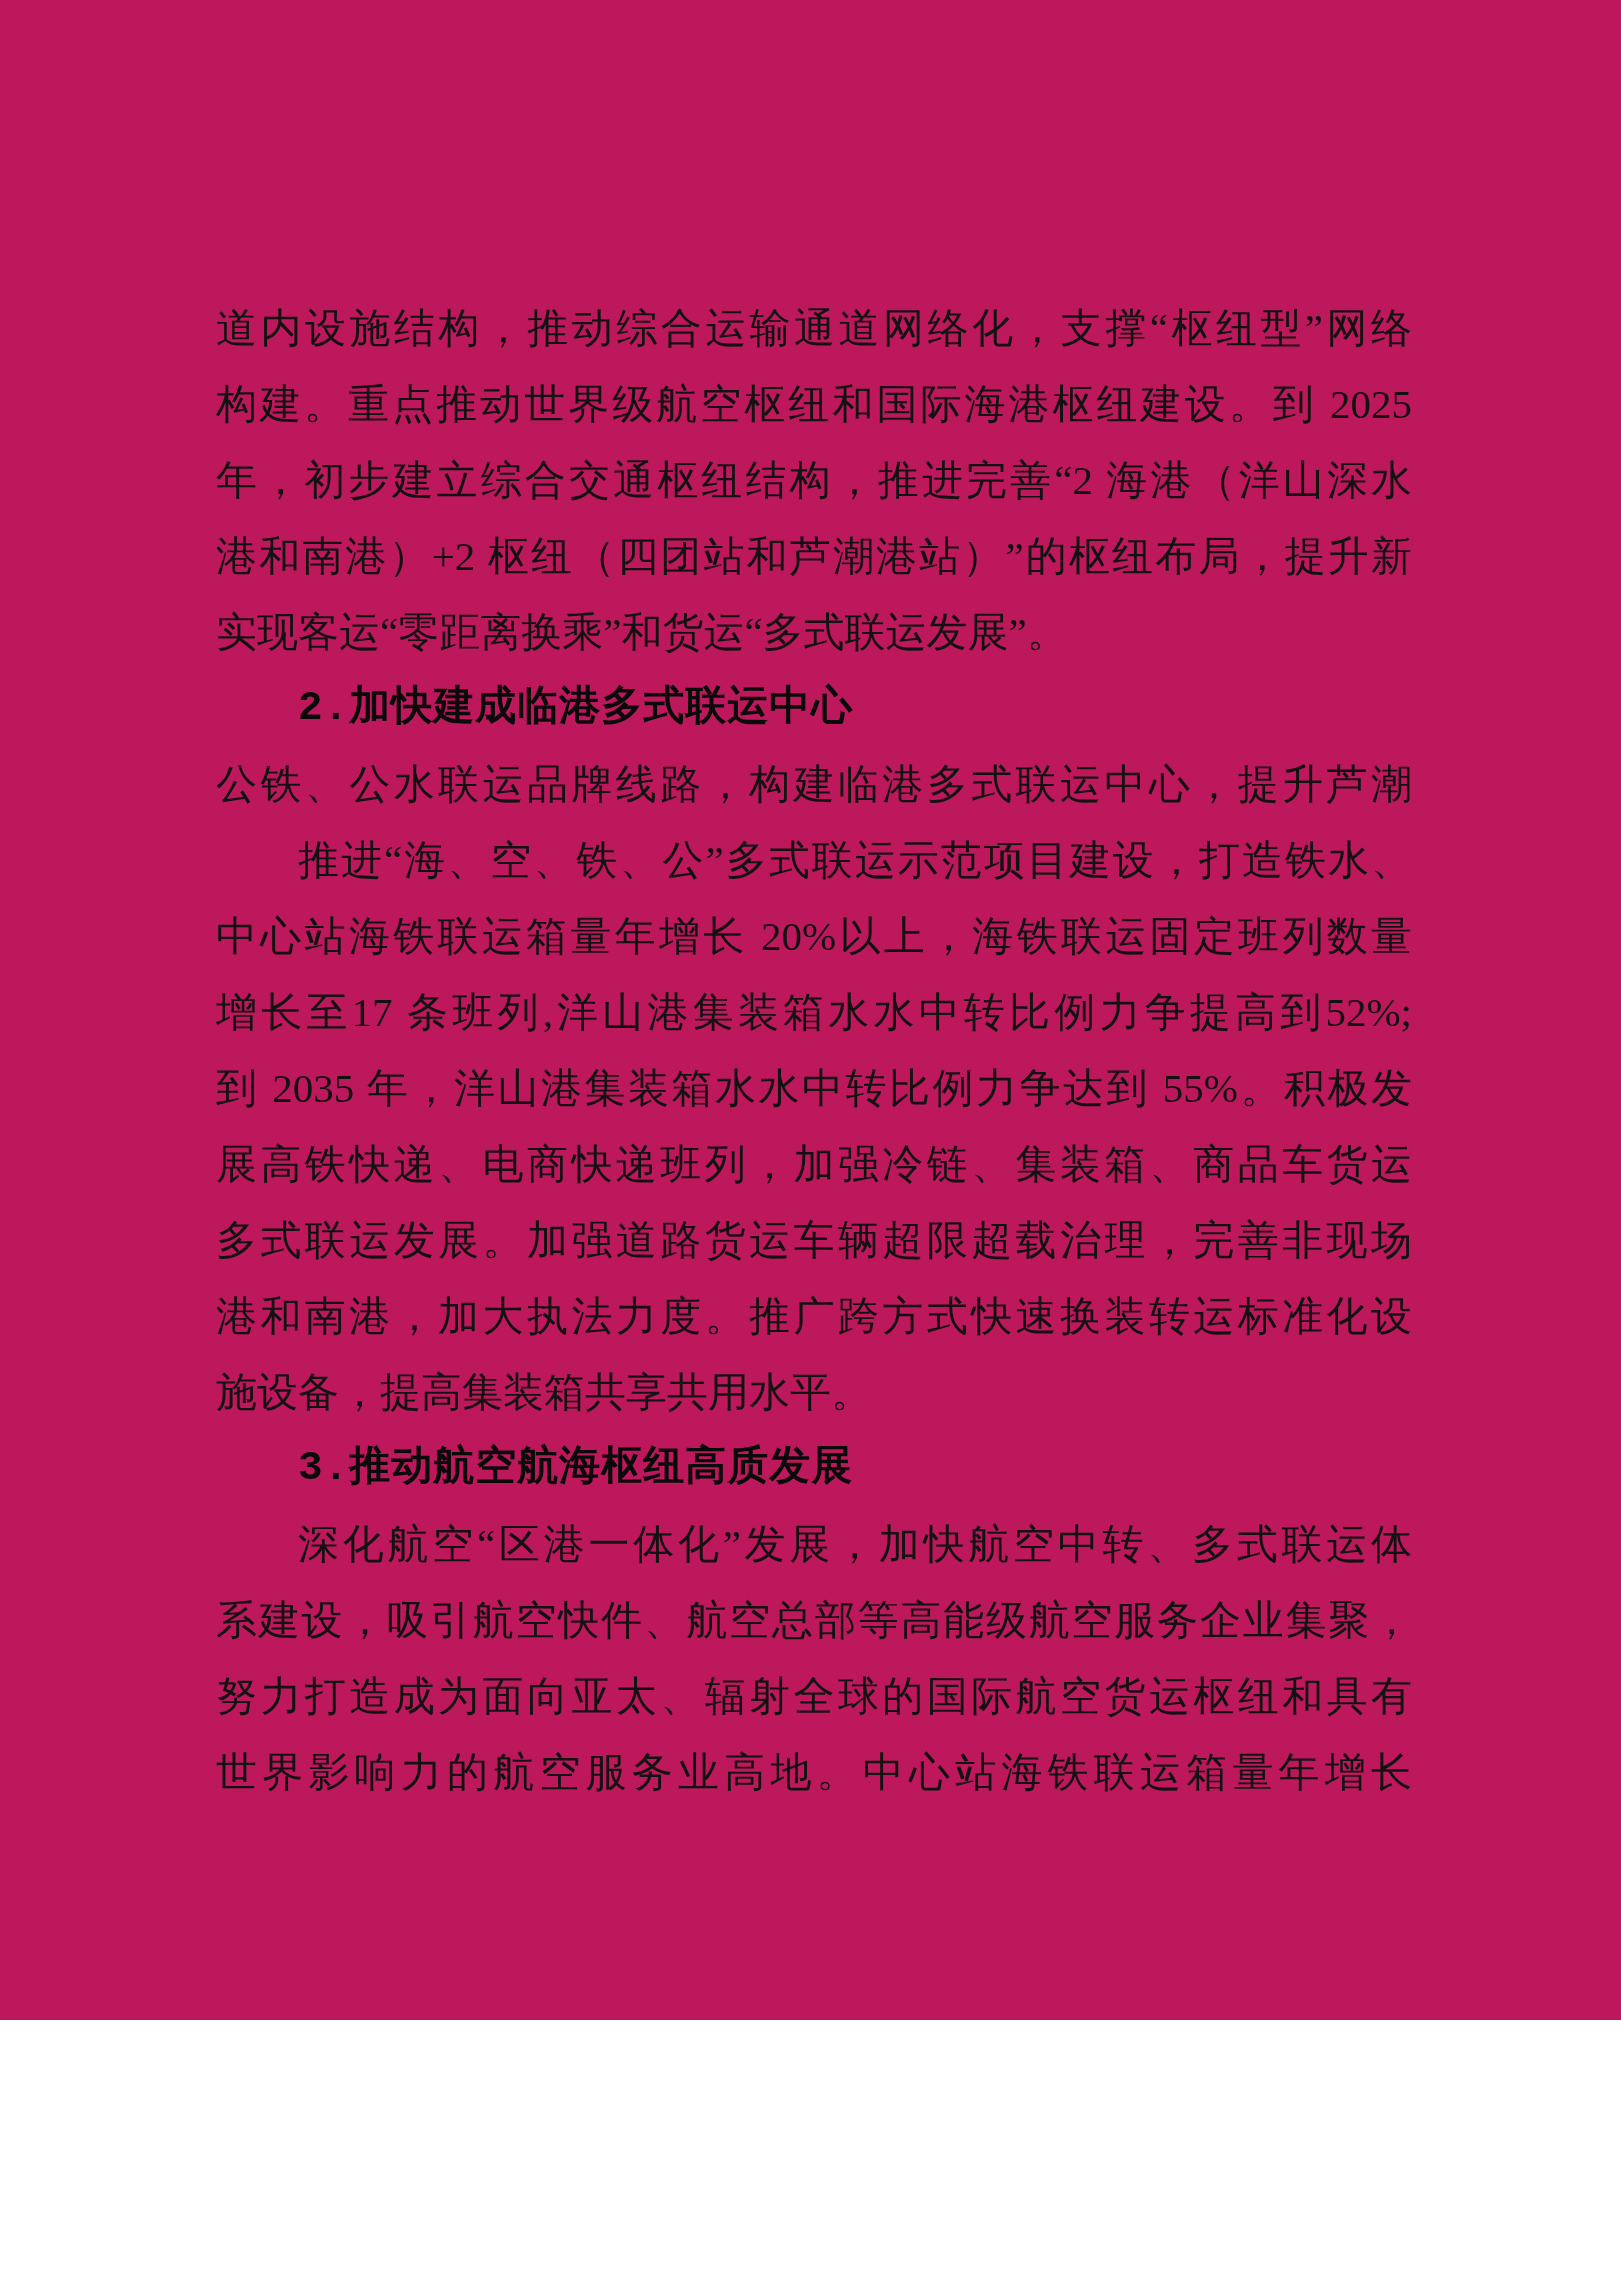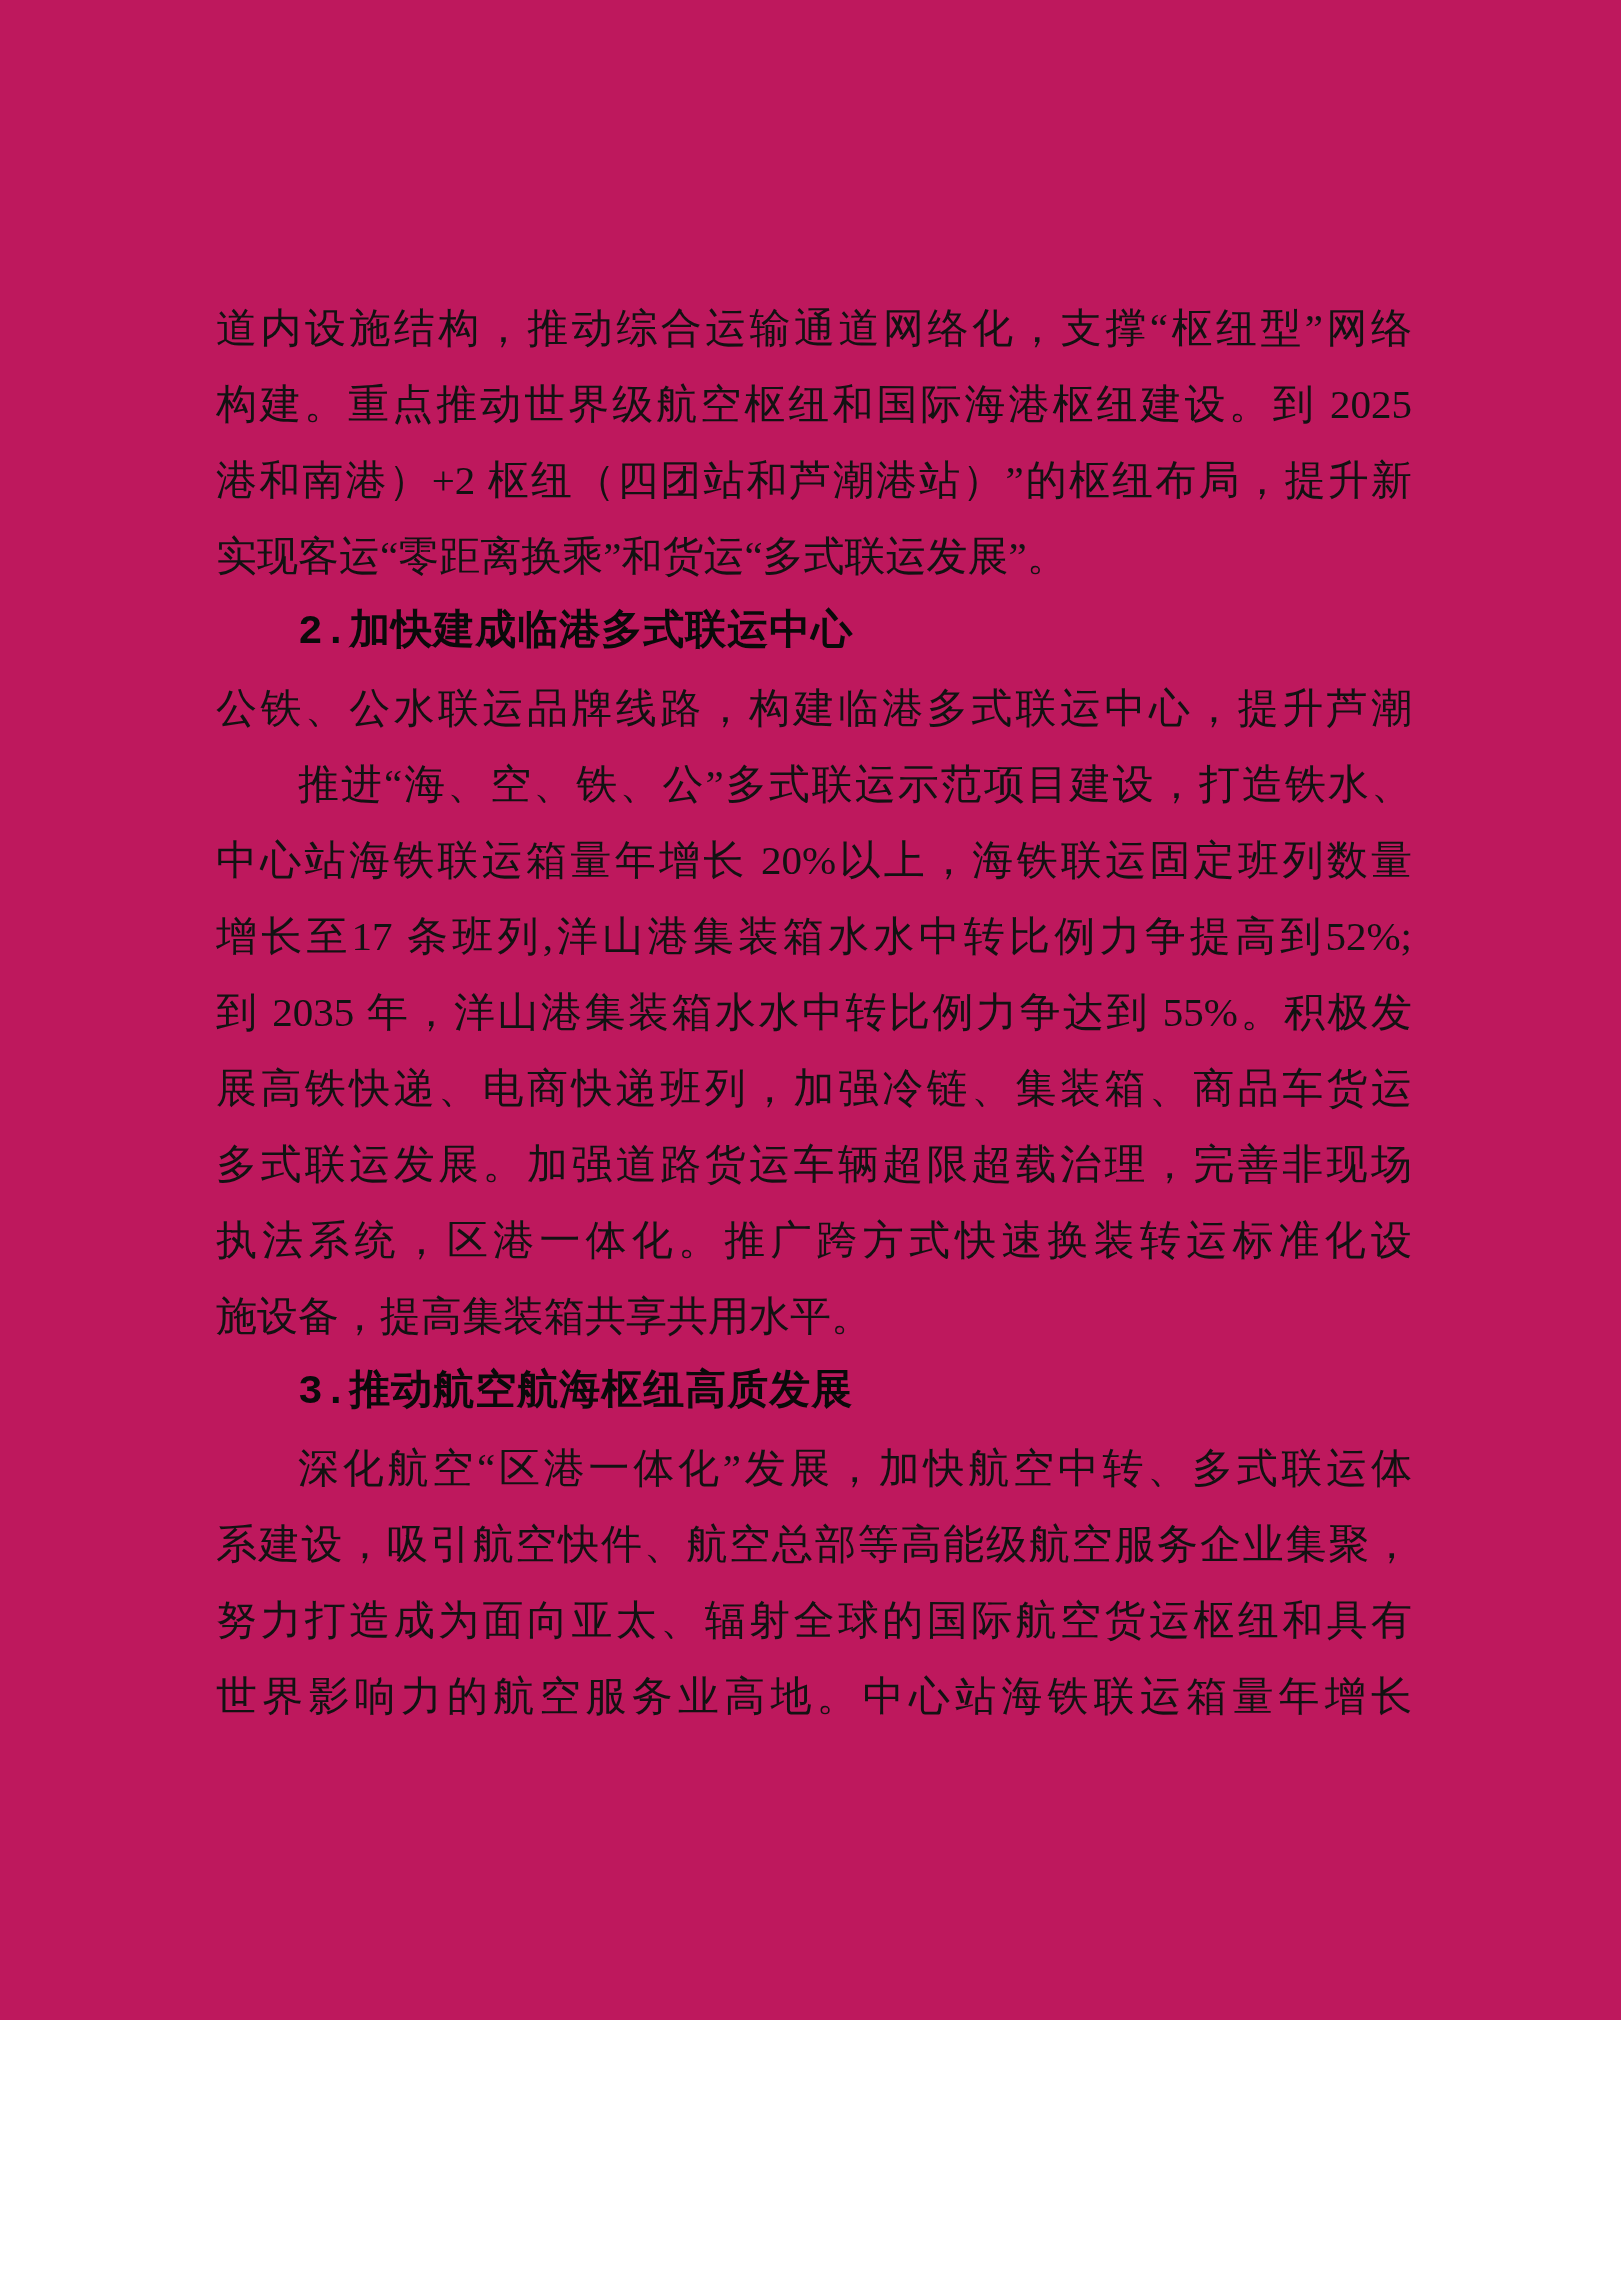--- a/index.html
+++ b/index.html
@@ -60,31 +60,32 @@
     font-family: "Liberation Serif", "DejaVu Serif", serif;
   }
 </style>
 </head>
 <body>
 
 <div class="page">
   <div class="text-block" id="text-block">
       <div class="line">道内设施结构，推动综合运输通道网络化，支撑“枢纽型”网络</div>
       <div class="line">构建。重点推动世界级航空枢纽和国际海港枢纽建设。到 2025</div>
+      <div class="line">年，初步建立综合交通枢纽结构，推进完善“2 海港（洋山深水</div>
       <div class="line">港和南港）+2 枢纽（四团站和芦潮港站）”的枢纽布局，提升新</div>
       <div class="line left">实现客运“零距离换乘”和货运“多式联运发展”。</div>
       <div class="line heading">2.加快建成临港多式联运中心</div>
       <div class="line">公铁、公水联运品牌线路，构建临港多式联运中心，提升芦潮</div>
       <div class="line indent">推进“海、空、铁、公”多式联运示范项目建设，打造铁水、</div>
       <div class="line">中心站海铁联运箱量年增长 20%以上，海铁联运固定班列数量</div>
       <div class="line">增长至17 条班列,洋山港集装箱水水中转比例力争提高到52%;</div>
       <div class="line">到 2035 年，洋山港集装箱水水中转比例力争达到 55%。积极发</div>
       <div class="line">展高铁快递、电商快递班列，加强冷链、集装箱、商品车货运</div>
       <div class="line">多式联运发展。加强道路货运车辆超限超载治理，完善非现场</div>
-      <div class="line">执法系统，区港一体化。推广跨方式快速换装转运标准化设</div>
+      <div class="line">港和南港，加大执法力度。推广跨方式快速换装转运标准化设</div>
       <div class="line left">施设备，提高集装箱共享共用水平。</div>
       <div class="line heading">3.推动航空航海枢纽高质发展</div>
       <div class="line indent">深化航空“区港一体化”发展，加快航空中转、多式联运体</div>
       <div class="line">系建设，吸引航空快件、航空总部等高能级航空服务企业集聚，</div>
       <div class="line">努力打造成为面向亚太、辐射全球的国际航空货运枢纽和具有</div>
       <div class="line">世界影响力的航空服务业高地。中心站海铁联运箱量年增长</div>
     </div>
   <div class="footer">
     <span>— 6 —</span>
   </div>

